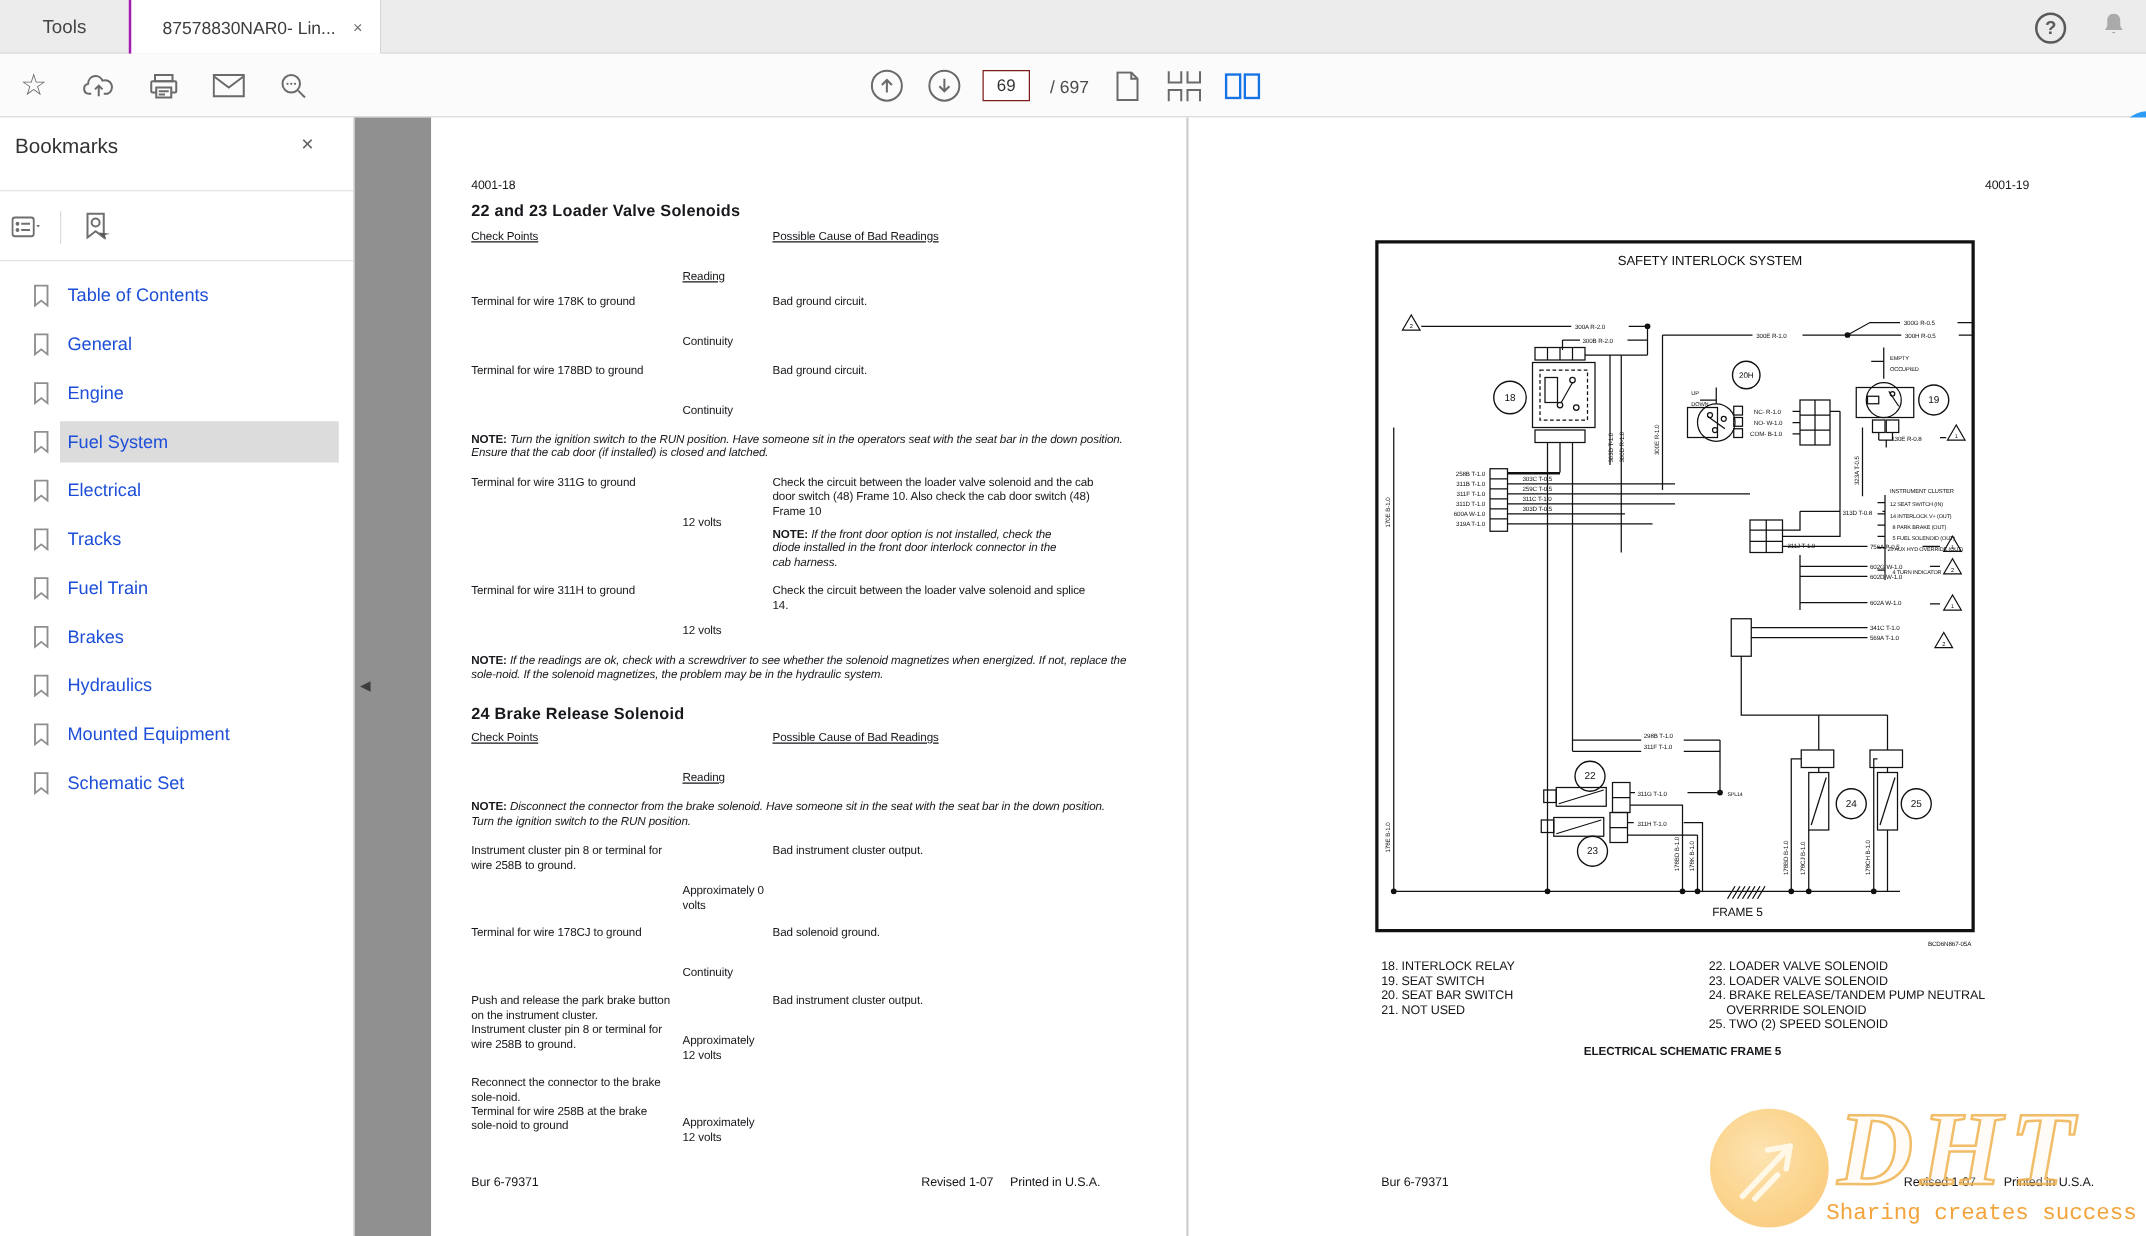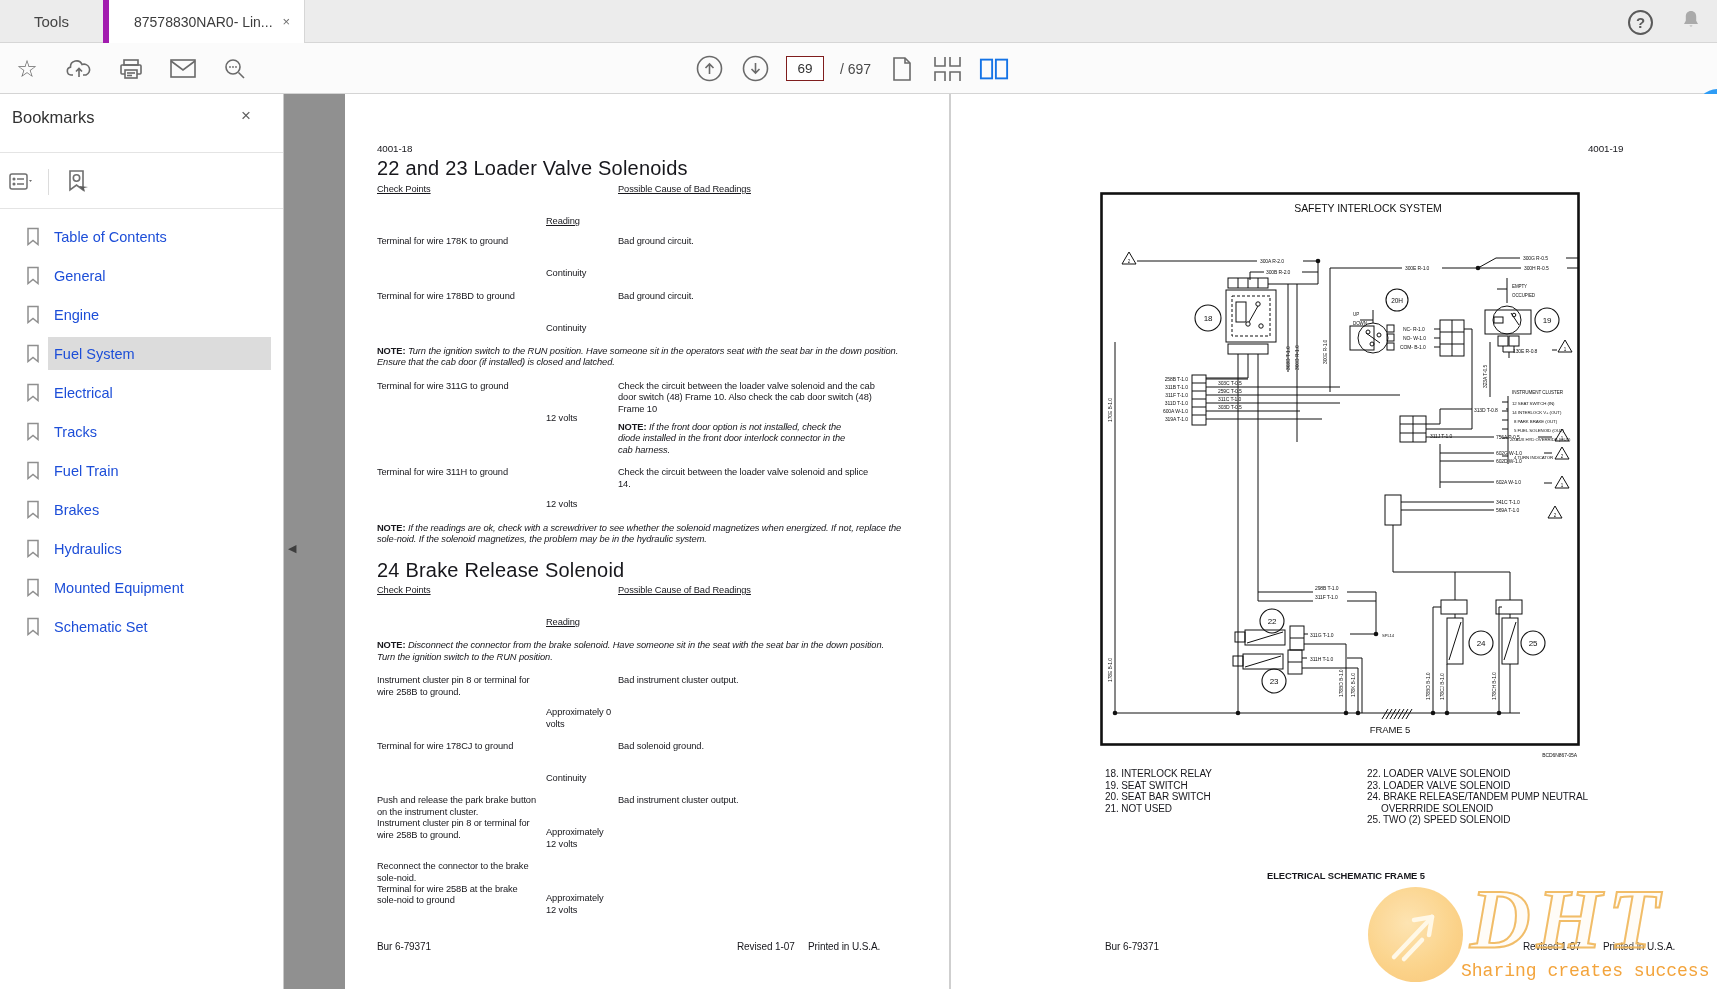--- a/index.html
+++ b/index.html
@@ -2,21 +2,21 @@
 <html><head>
 <meta charset="utf-8">
 <style>
   * { margin:0; padding:0; box-sizing:border-box; }
   body { font-family:"Liberation Sans", sans-serif; background:#ffffff; }
   .screen { position:relative; width:1717px; height:989px; overflow:hidden; background:#fff; }
 
   
   .tabbar { position:absolute; left:0; top:0; right:0; height:43px; background:#ececec; border-bottom:1px solid #d6d6d6; }
   .tab-tools { position:absolute; left:0; top:0; width:103px; height:43px; line-height:43px; text-align:center; font-size:15px; color:#444; cursor:pointer; }
-  .tab-doc { position:absolute; left:103px; top:0; width:202px; height:43px; background:#fff; border-left:6px solid #a21caf; border-right:1px solid #d6d6d6; display:flex; align-items:center; padding:0 10px 0 25px; font-size:14px; color:#3c3c3c; }
+  .tab-doc { position:absolute; left:103px; top:0; width:202px; height:43px; background:#fff; border-left:2px solid #a21caf; border-right:1px solid #d6d6d6; display:flex; align-items:center; padding:0 10px 0 25px; font-size:14px; color:#3c3c3c; }
   .tab-doc .x { margin-left:auto; color:#6e6e6e; font-size:13px; cursor:pointer; padding:2px 4px; }
   .top-right-icons { position:absolute; right:14px; top:8px; display:flex; gap:26px; align-items:center; }
   .help-circle { width:25px; height:25px; border:2px solid #5a5a5a; border-radius:50%; color:#5a5a5a; font-weight:bold; font-size:15px; text-align:center; line-height:22px; cursor:pointer; }
 
   
   .toolbar { position:absolute; left:0; top:43px; right:0; height:51px; background:#fbfbfb; border-bottom:1px solid #d4d4d4; }
   .tb-left { position:absolute; left:6px; top:0; height:51px; display:flex; align-items:center; gap:22px; padding-left:6px; }
   .tb-center { position:absolute; left:694px; top:0; height:51px; display:flex; align-items:center; gap:16px; }
   .tbtn { width:30px; height:34px; display:flex; align-items:center; justify-content:center; cursor:pointer; color:#6a6a6a; }
   .tbtn svg { stroke:#6a6a6a; fill:none; stroke-width:1.6; }
@@ -46,21 +46,21 @@
 
   
   .page { position:absolute; top:94px; bottom:0; background:#fff; }
   .page-left { left:345px; width:604px; }
   .page-gap { position:absolute; left:949px; top:94px; width:2px; bottom:0; background:#cfcfcf; }
   .page-right { left:951px; right:0; }
 
   .doc { color:#17171c; font-size:9.3px; line-height:11.4px; letter-spacing:-0.1px; }
   .doc-content { position:absolute; left:32px; top:49px; width:540px; }
   .pageno { font-size:9.8px; margin-bottom:5px; }
-  .doc-h1 { font-size:20px; font-weight:normal; letter-spacing:0.2px; margin:9px 0 9px; }
+  .doc-h1 { font-size:13px; font-weight:bold; letter-spacing:0.2px; margin:9px 0 9px; }
   .trow { display:grid; grid-template-columns:169px 72px 1fr; margin-bottom:11px; }
   .thead span { text-decoration:underline; }
   .thead { margin-bottom:9px; }
   .c1 { padding-right:10px; }
   .c2 { padding-right:6px;margin-top:32px; }
   .c3 { padding-right:42px; }
   .note { margin:12px 0; padding-right:14px; }
   .nl { font-weight:bold; }
   .nt { font-style:italic; }
   .cell-note { margin-top:7px; padding-right:28px; }
@@ -68,21 +68,21 @@
   .pfoot { position:absolute; top:847px; font-size:10px; color:#17171c; }
 
   
   .rp-pageno { position:absolute; left:637px; top:49px; font-size:9.8px; color:#17171c; }
   .schematic { position:absolute; left:149px; top:98px; }
   .legend { position:absolute; top:674px; font-size:10px; line-height:11.6px; color:#17171c; }
   .legend-l { left:154px; }
   .legend-r { left:416px; width:258px; }
   .legend div { white-space:normal; }
   .hang { padding-left:14px; text-indent:-14px; }
-  .caption { position:absolute; left:245px; top:776px; width:300px; text-align:center; font-size:9.4px; font-weight:bold; color:#17171c; }
+  .caption { position:absolute; left:245px; top:741px; width:300px; text-align:center; font-size:9.4px; font-weight:bold; color:#17171c; }
 
   
   .watermark { position:absolute; z-index:6; pointer-events:none; }
   .wm-circle2 { position:absolute; left:1368px; top:887px; width:95px; height:95px; border-radius:50%;
     background:radial-gradient(circle at 42% 38%, #fde3ae 0%, #fbd083 60%, #f8c473 100%); opacity:.95; }
   .wm-dht { position:absolute; left:1470px; top:878px; font-family:"Liberation Serif", serif; font-style:italic; font-weight:bold;
     font-size:84px; letter-spacing:6px; line-height:1; color:rgba(255,245,224,0.25); -webkit-text-stroke:2px rgba(238,178,79,0.85); }
   .wm-slogan { position:absolute; left:1461px; top:961px; font-family:"Liberation Mono","DejaVu Sans Mono",monospace;
     font-size:18px; color:#f3a43c; white-space:nowrap; }
 

